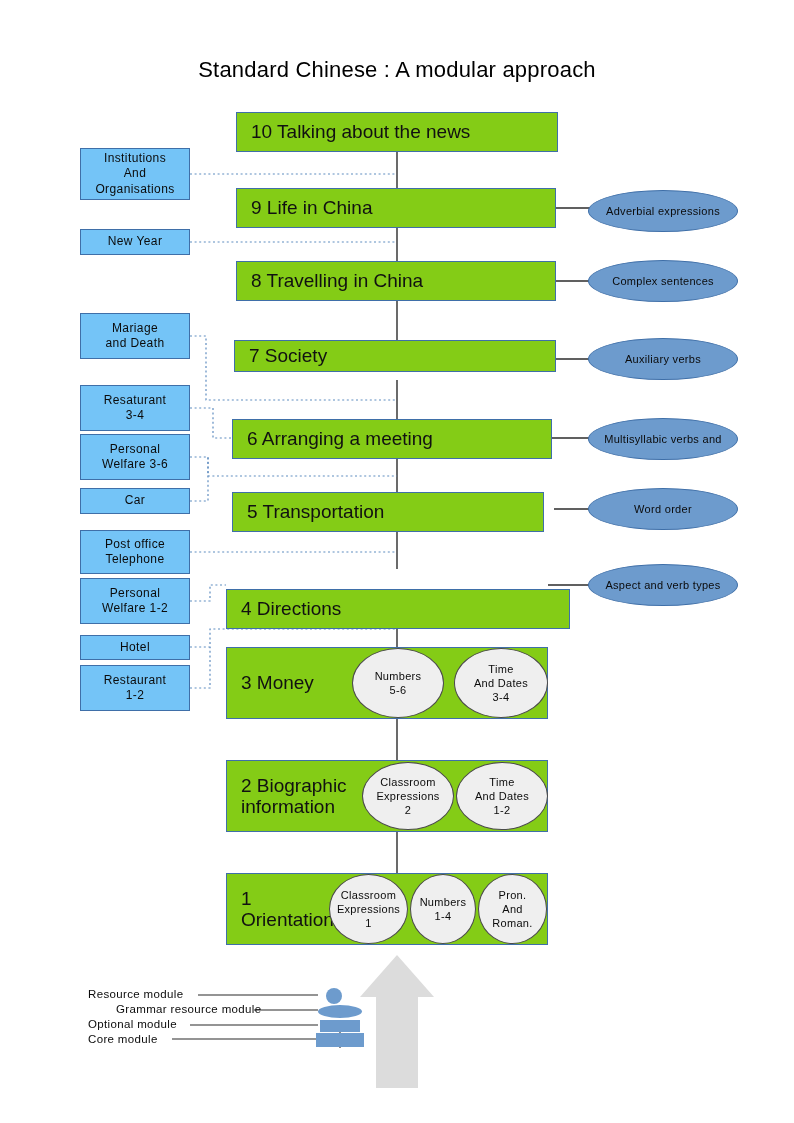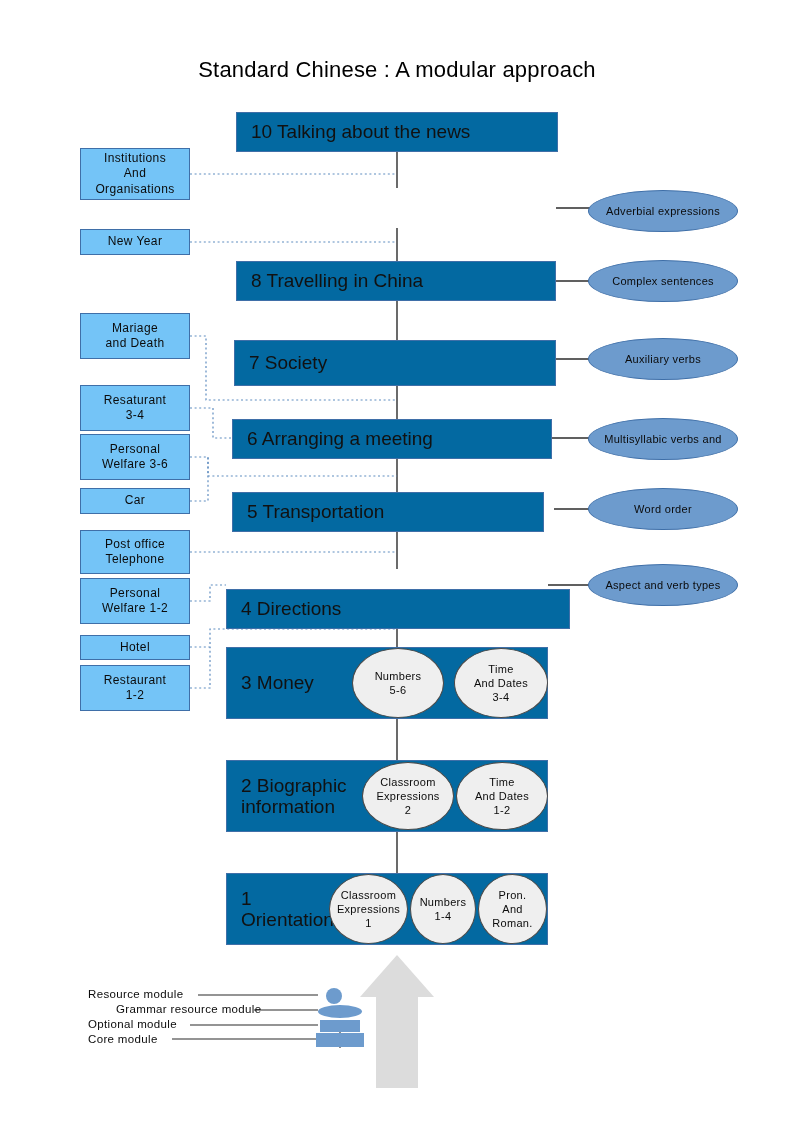--- a/index.html
+++ b/index.html
@@ -34,21 +34,21 @@
     text-align: center;
     font-size: 22px;
     color: #000000;
     letter-spacing: 0.2px;
   }
 
   
   .core-module {
     position: absolute;
     box-sizing: border-box;
-    background: #0369a1;
+    background: #84cc16;
     border: 1px solid #3f6fa8;
     display: flex;
     align-items: center;
     z-index: 4;
   }
   .core-label {
     font-size: 19px;
     color: #111111;
     padding-left: 14px;
     line-height: 1.12;
@@ -204,26 +204,29 @@
       <line x1="340" y1="1030" x2="340" y2="1048"></line>
     </g>
   </svg>
 
   <div class="diagram-title">Standard Chinese : A modular approach</div>
 
   <div class="core-module" style="left:236px; top:112px; width:322px; height:40px;">
     <div class="core-label">10 Talking about the news</div>
   </div>
 
+  <div class="core-module" style="left:236px; top:188px; width:320px; height:40px;">
+    <div class="core-label">9 Life in China</div>
+  </div>
 
   <div class="core-module" style="left:236px; top:261px; width:320px; height:40px;">
     <div class="core-label">8 Travelling in China</div>
   </div>
 
-  <div class="core-module" style="left:234px; top:340px; width:322px; height:46px;">
+  <div class="core-module" style="left:234px; top:340px; width:322px; height:32px;">
     <div class="core-label">7 Society</div>
   </div>
 
   <div class="core-module" style="left:232px; top:419px; width:320px; height:40px;">
     <div class="core-label">6 Arranging a meeting</div>
   </div>
 
   <div class="core-module" style="left:232px; top:492px; width:312px; height:40px;">
     <div class="core-label">5 Transportation</div>
   </div>

